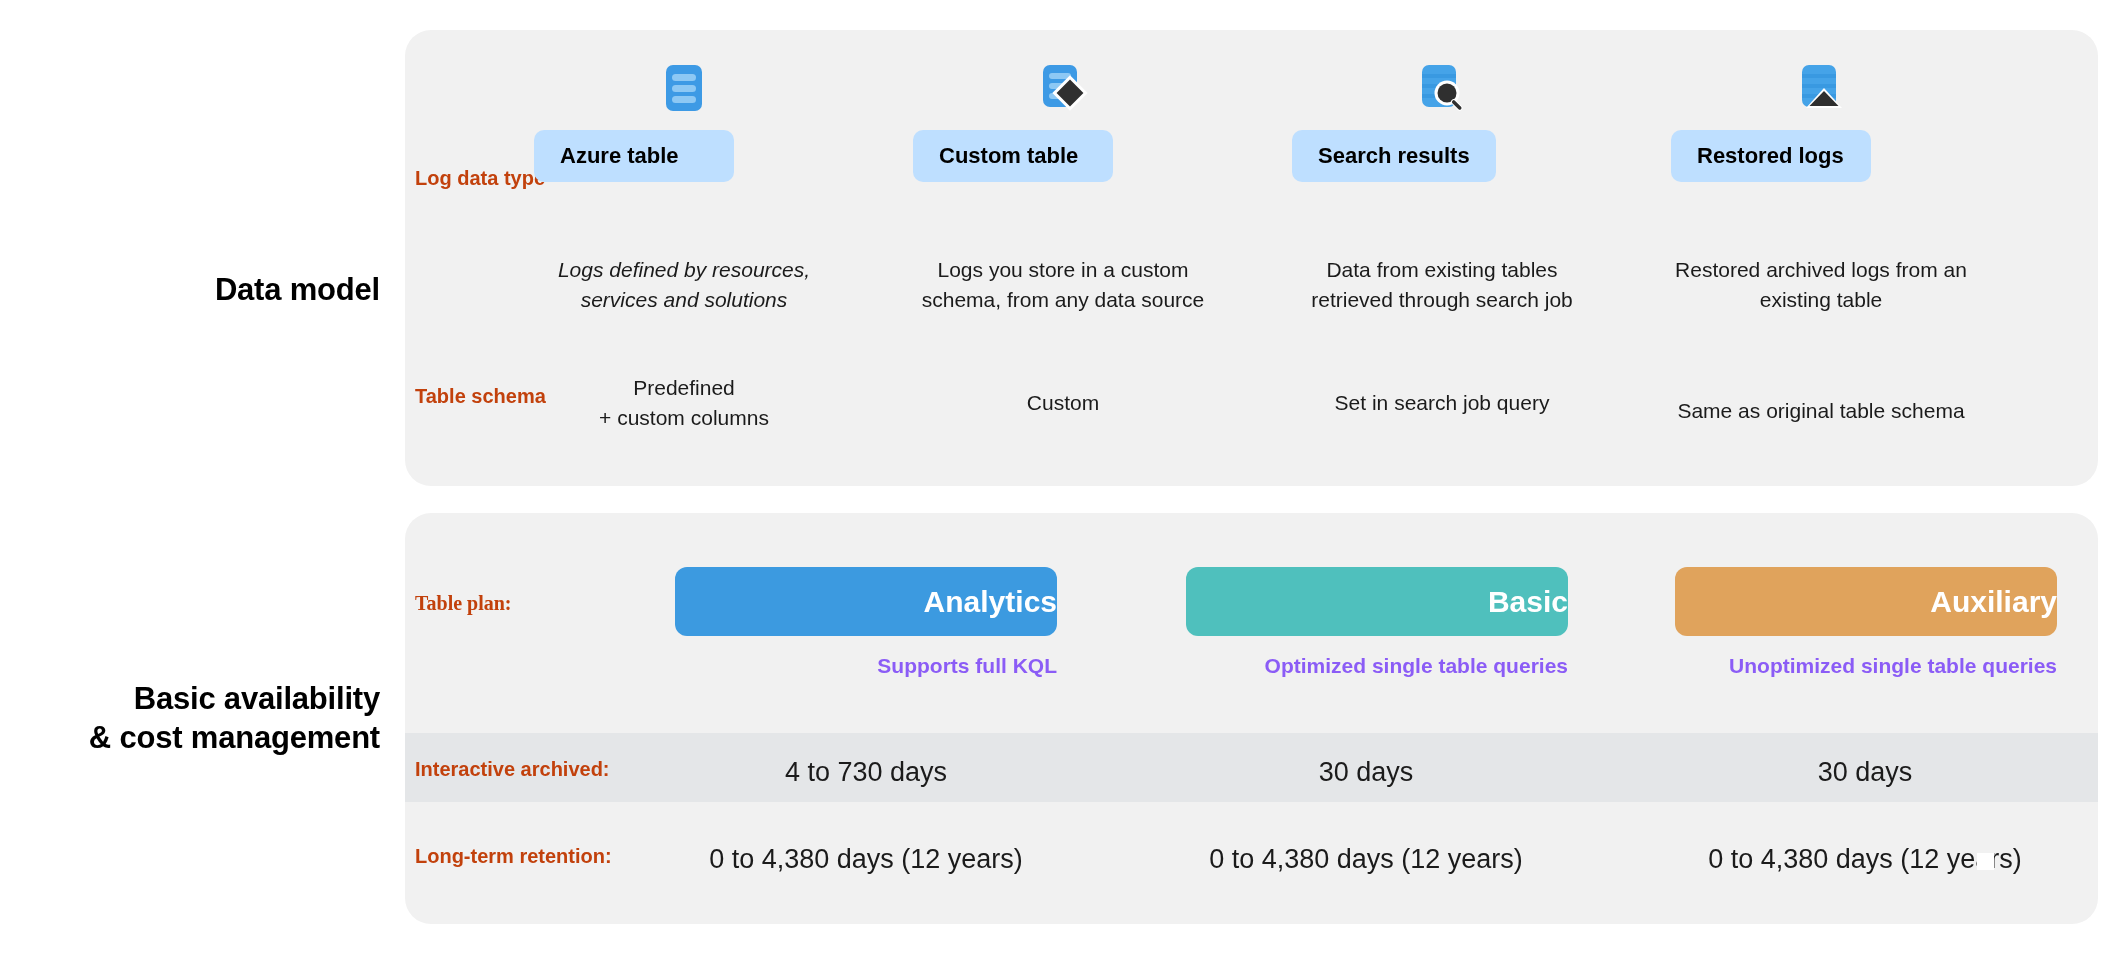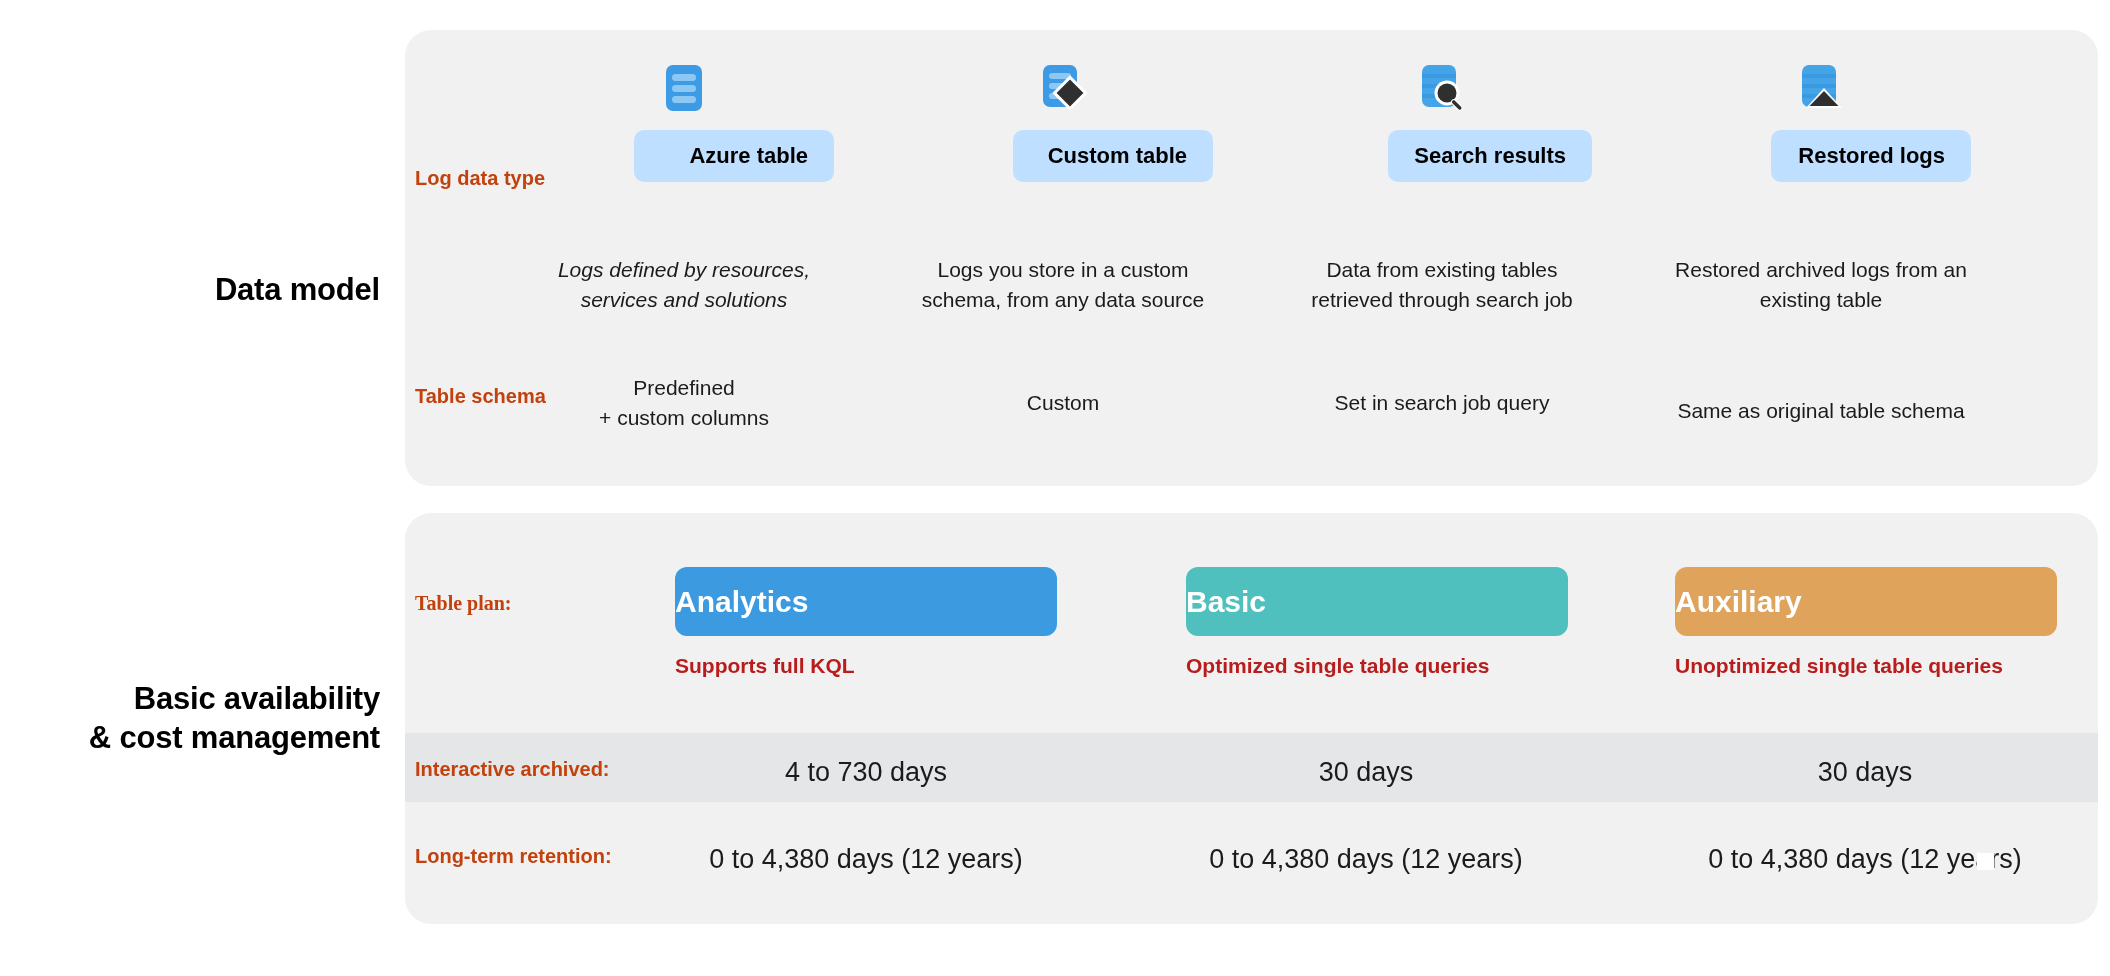--- a/index.html
+++ b/index.html
@@ -47,21 +47,21 @@
     font-weight: bold;
     font-size: 20px;
     color: #c2410c;
     white-space: nowrap;
   }
 
   
   .dm-col {
     position: absolute;
     width: 300px;
-    text-align: right;
+    text-align: left;
   }
   #dm-col-0 { left: 534px; }
   #dm-col-1 { left: 913px; }
   #dm-col-2 { left: 1292px; }
   #dm-col-3 { left: 1671px; }
 
   
   .dm-icon {
     position: relative;
     width: 56px;
@@ -108,41 +108,41 @@
   }
   #dm-schema-0 { left: 519px; top: 373px; }
   #dm-schema-1 { left: 898px; top: 388px; }
   #dm-schema-2 { left: 1277px; top: 388px; }
   #dm-schema-3 { left: 1656px; top: 396px; }
 
   
   .plan-col {
     position: absolute;
     width: 382px;
-    text-align: left;
+    text-align: right;
   }
   #plan-col-0 { left: 675px; }
   #plan-col-1 { left: 1186px; }
   #plan-col-2 { left: 1675px; }
 
   .plan-pill {
     display: block;
     width: 382px;
     border-radius: 12px;
     padding: 18px 0;
     font-weight: bold;
     font-size: 30px;
     color: #ffffff;
     line-height: 1.1;
   }
   .plan-sub {
     margin-top: 18px;
     font-weight: bold;
     font-size: 21px;
-    color: #b91c1c;
+    color: #8b5cf6;
     white-space: nowrap;
   }
 
   
   .band {
     position: absolute;
     left: 405px;
     width: 1693px;
     height: 69px;
     background: #e4e6e8;

